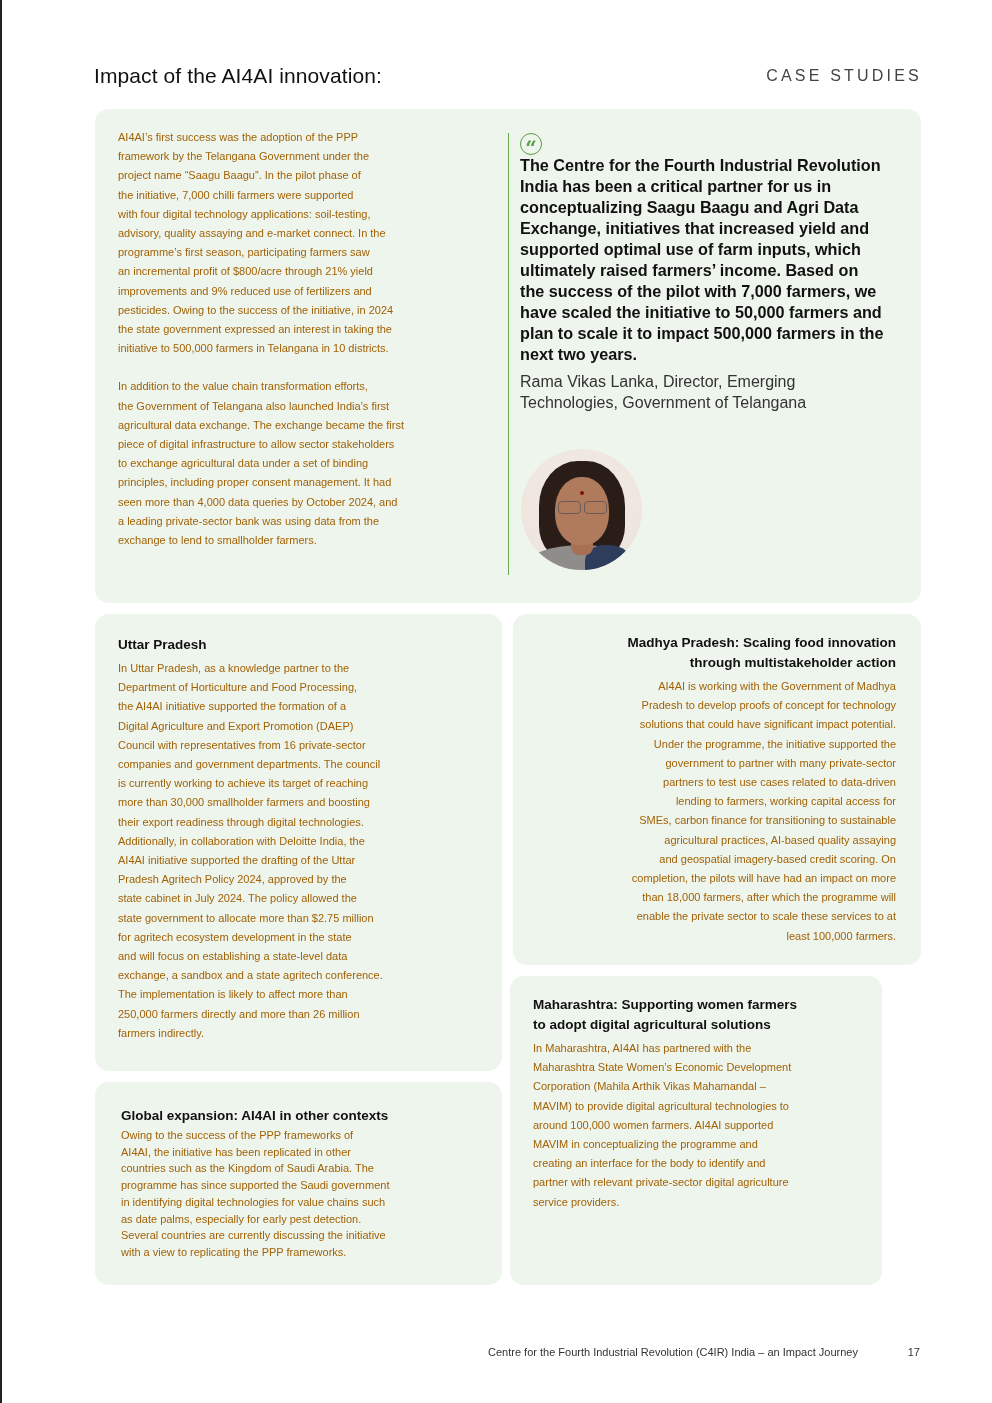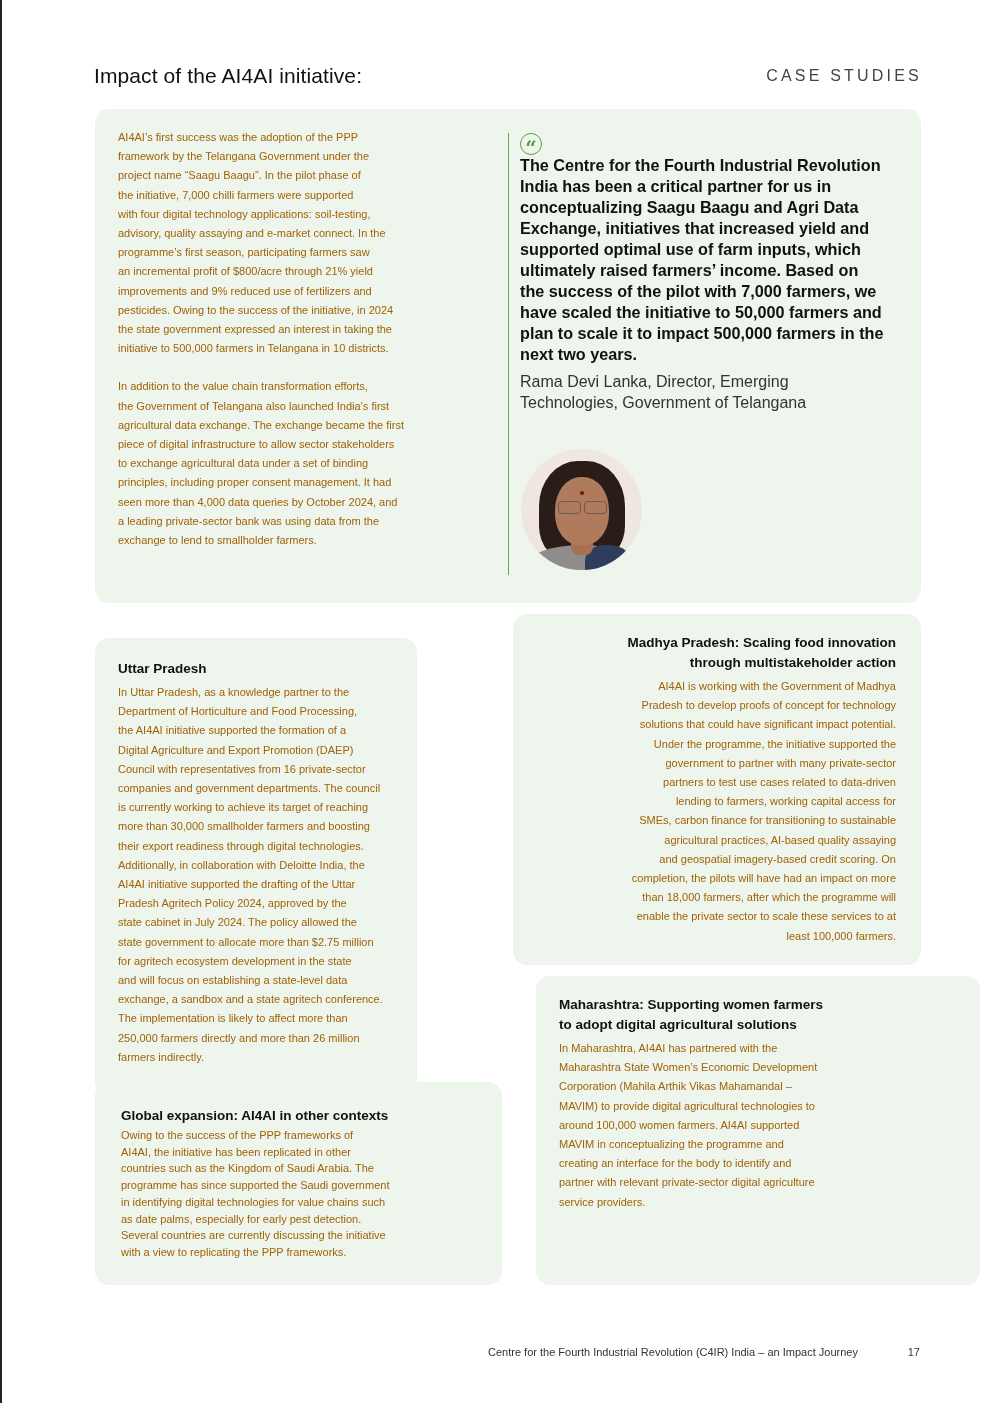--- a/index.html
+++ b/index.html
@@ -2,24 +2,24 @@
 <html><head>
 <meta charset="utf-8">
 <style>
   html, body { margin: 0; padding: 0; background: #ffffff; }
   body { width: 992px; height: 1403px; position: relative; overflow: hidden; font-family: "Liberation Sans", sans-serif; color: #222; }
   .left-edge { position: absolute; left: 0; top: 0; width: 2px; height: 1403px; background: #222; }
   .page-title { position: absolute; left: 94px; top: 64px; font-size: 21px; color: #111; letter-spacing: 0.1px; }
   .section-label { position: absolute; right: 70px; top: 67px; font-size: 16px; color: #444; letter-spacing: 3.2px; font-weight: normal; }
   .panel { position: absolute; background: #eef5ec; border-radius: 14px; }
   .p-tel { left: 95px; top: 109px; width: 826px; height: 494px; }
-  .p-up { left: 95px; top: 638px; width: 322px; height: 457px; }
+  .p-up { left: 95px; top: 614px; width: 407px; height: 457px; }
   .p-mp { left: 513px; top: 614px; width: 408px; height: 351px; text-align: right; }
   .p-global { left: 95px; top: 1082px; width: 407px; height: 203px; }
-  .p-mh { left: 536px; top: 976px; width: 444px; height: 309px; }
+  .p-mh { left: 510px; top: 976px; width: 372px; height: 309px; }
   .h { font-weight: bold; font-size: 13.5px; color: #111; line-height: 20px; margin: 0; }
   .body { font-size: 11px; line-height: 19.2px; color: #a16207; margin: 0; white-space: pre-line; }
   .col { position: absolute; }
   .tel-left { left: 23px; top: 19px; width: 385px; }
   .tel-left .h { margin-bottom: 3px; }
   .tel-left .p2 { margin-top: 19px; }
   .divider { position: absolute; left: 413px; top: 24px; width: 1px; height: 442px; background: #6aa84f; }
   .quote-col { position: absolute; left: 425px; top: 24px; width: 385px; }
   .quote-icon { width: 22px; height: 22px; border: 1.2px solid #5a9e45; border-radius: 50%; display: flex; align-items: center; justify-content: center; color: #5a9e45; font-family: "DejaVu Serif", serif; font-weight: bold; font-size: 20px; line-height: 1; box-sizing: border-box; padding-top: 8px; }
   .quote-text { margin-top: 0; font-size: 16.2px; font-weight: bold; line-height: 21px; color: #111; white-space: pre-line; }
@@ -44,21 +44,21 @@
   .p-global .h { margin-bottom: 1px; }
   .p-global .body { line-height: 16.7px; }
   .page-num { position: absolute; top: 1346px; right: 72px; font-size: 11px; color: #333; }
   .footer-text { position: absolute; top: 1346px; left: 488px; font-size: 11px; color: #333; }
 </style>
 </head>
 <body>
 
 <div class="left-edge"></div>
 
-<h1 class="page-title" style="margin:0;font-weight:normal;">Impact of the AI4AI initiative:</h1>
+<h1 class="page-title" style="margin:0;font-weight:normal;">Impact of the AI4AI innovation:</h1>
 <div class="section-label">CASE STUDIES</div>
 
 <section class="panel p-tel">
   <div class="col tel-left">
     <p class="body">AI4AI’s first success was the adoption of the PPP
 framework by the Telangana Government under the
 project name “Saagu Baagu”. In the pilot phase of
 the initiative, 7,000 chilli farmers were supported
 with four digital technology applications: soil-testing,
 advisory, quality assaying and e-market connect. In the
@@ -84,21 +84,21 @@
     <p class="quote-text" style="margin-bottom:0;">The Centre for the Fourth Industrial Revolution
 India has been a critical partner for us in
 conceptualizing Saagu Baagu and Agri Data
 Exchange, initiatives that increased yield and
 supported optimal use of farm inputs, which
 ultimately raised farmers’ income. Based on
 the success of the pilot with 7,000 farmers, we
 have scaled the initiative to 50,000 farmers and
 plan to scale it to impact 500,000 farmers in the
 next two years.</p>
-    <p class="attribution" style="margin-bottom:0;">Rama Devi Lanka, Director, Emerging
+    <p class="attribution" style="margin-bottom:0;">Rama Vikas Lanka, Director, Emerging
 Technologies, Government of Telangana</p>
   </div>
   <div class="avatar">
     <div class="av-hair"></div>
     <div class="av-body"></div>
     <div class="av-saree"></div>
     <div class="av-neck"></div>
     <div class="av-face"></div>
     <div class="av-bindi"></div>
     <div class="av-glass-l"></div>

